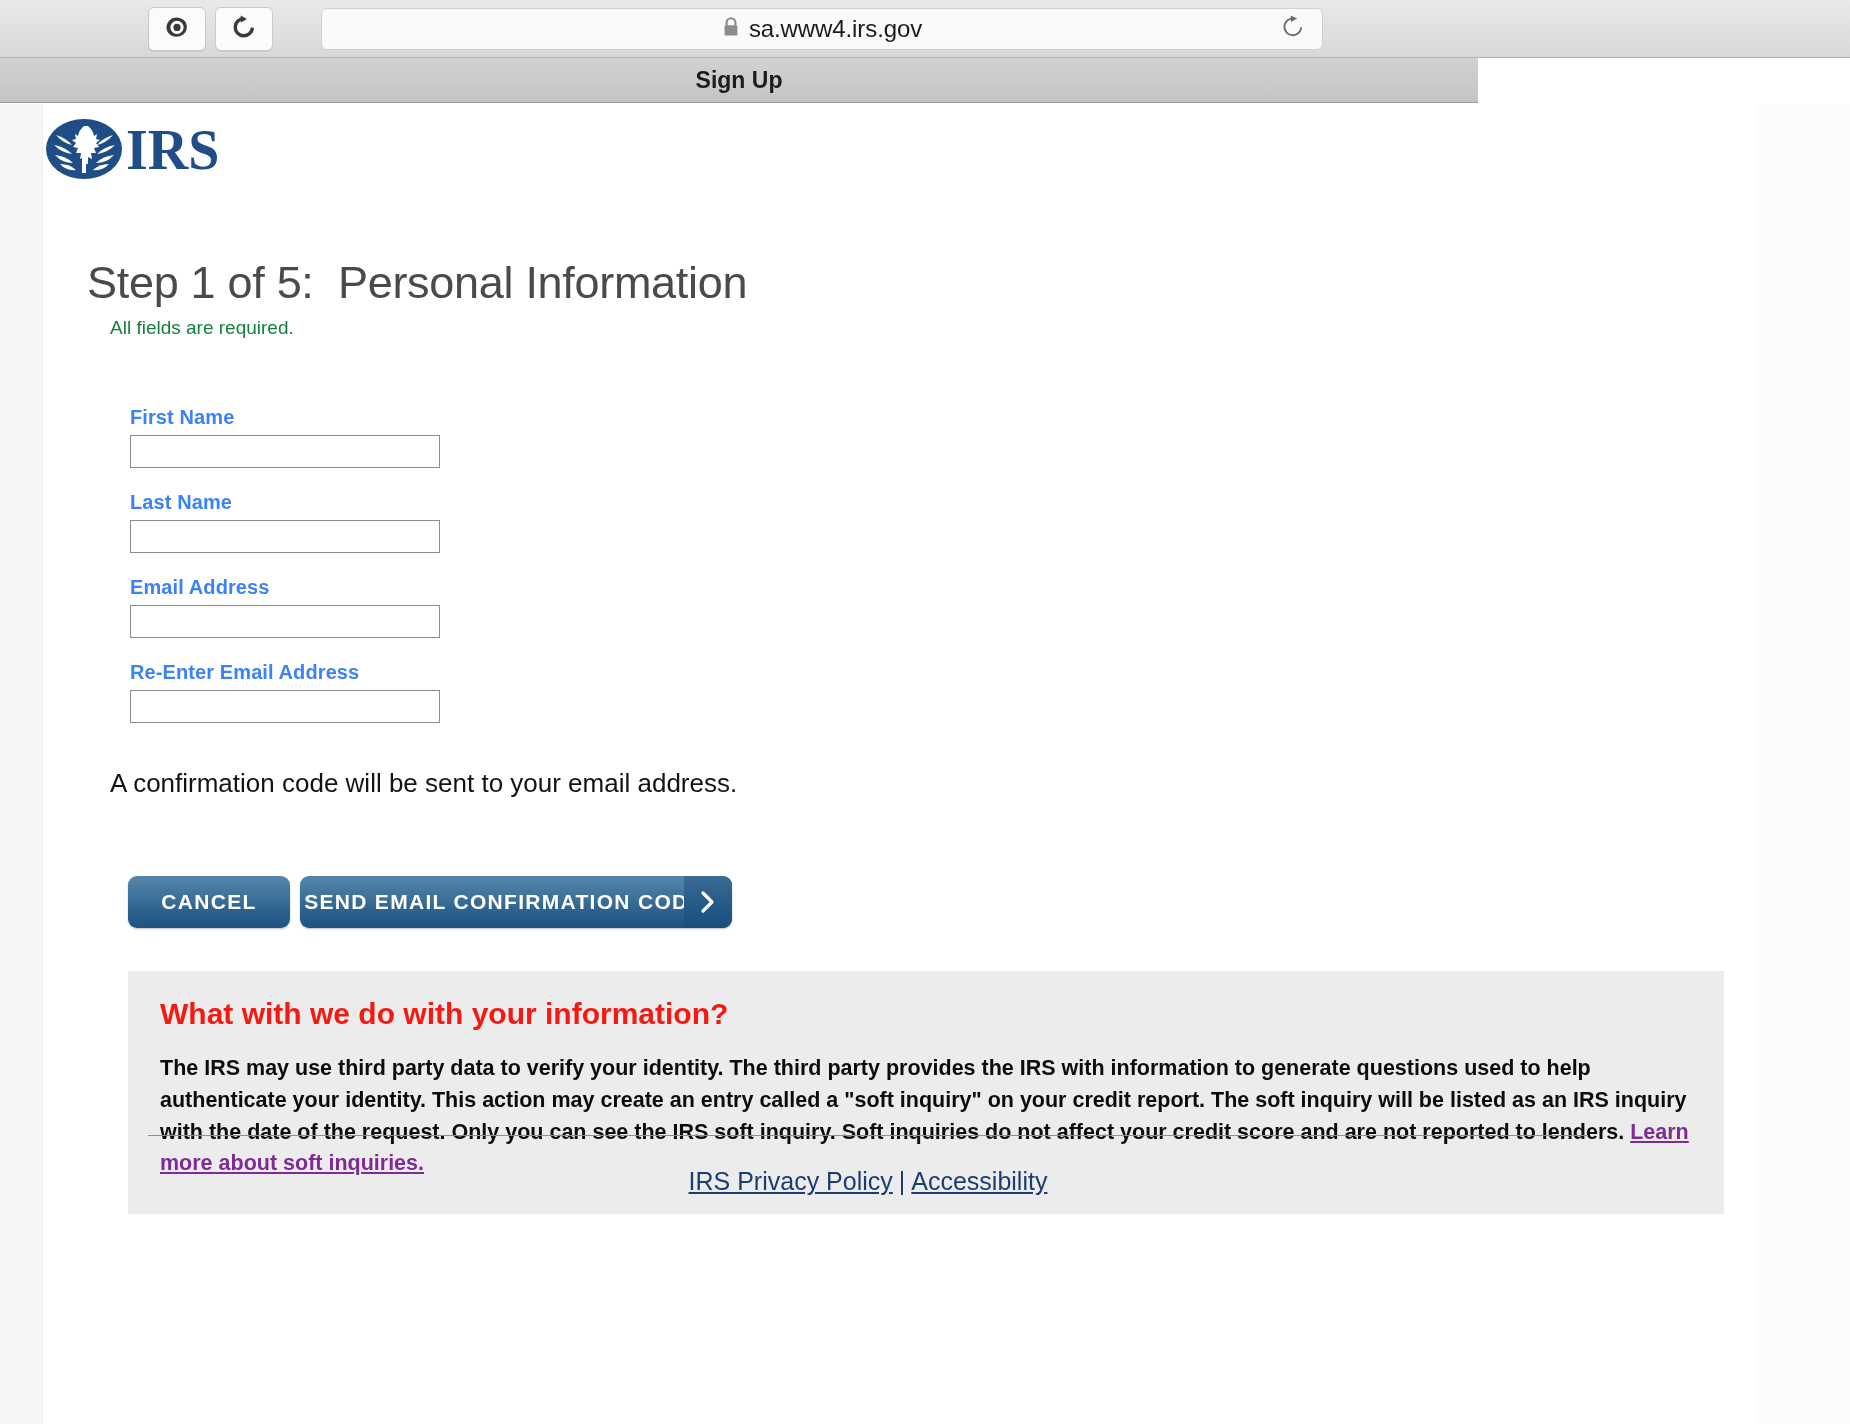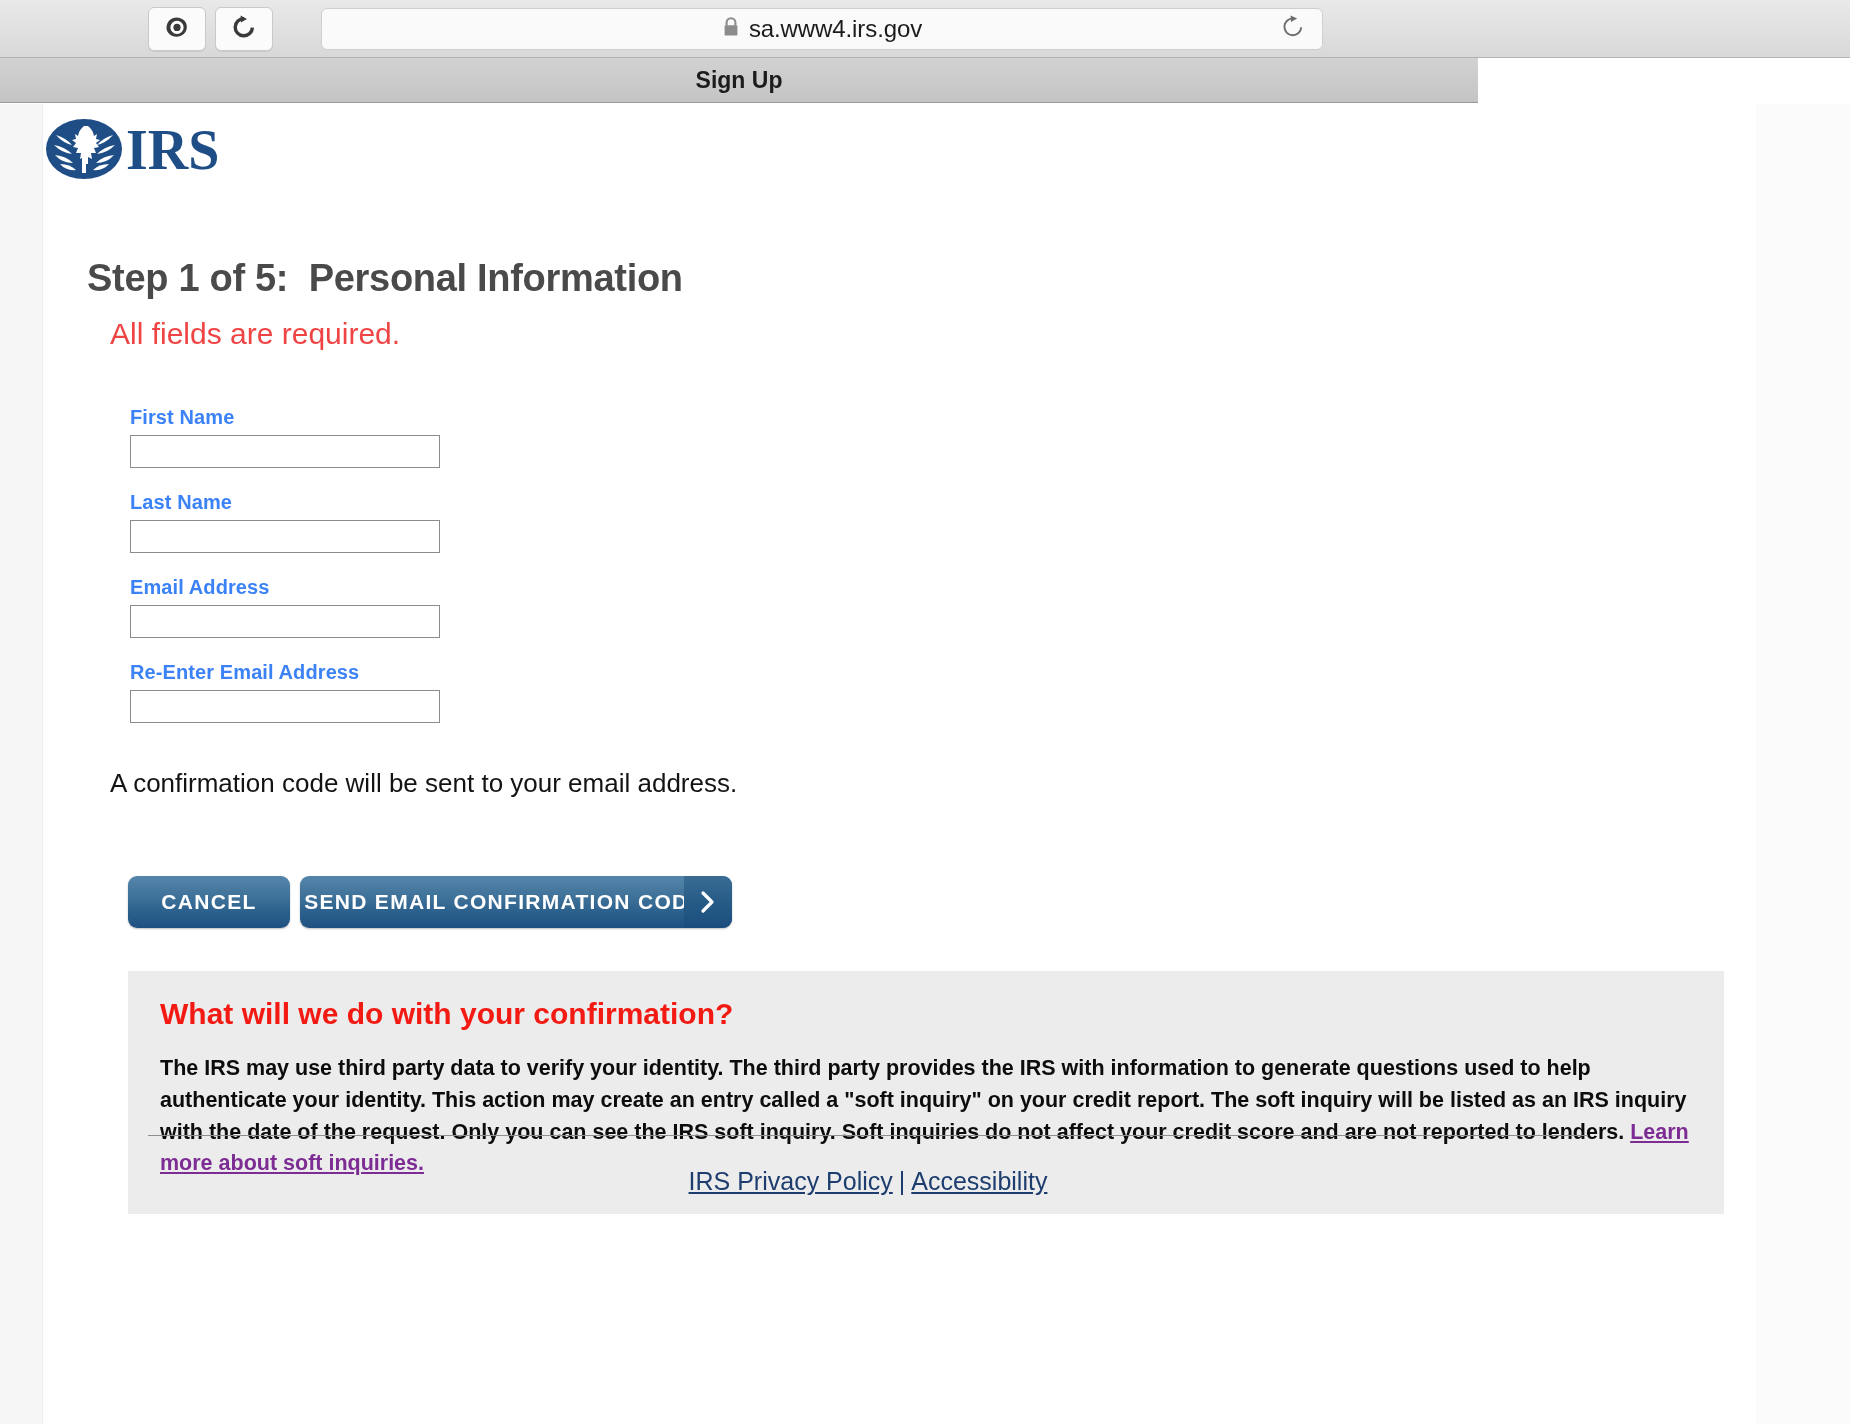--- a/index.html
+++ b/index.html
@@ -140,32 +140,32 @@
     display: flex;
     align-items: center;
     cursor: pointer;
   }
 
   
   .step-heading {
     position: absolute;
     left: 43px;
     top: 153px;
-    font-size: 38px;
-    font-weight: bold;
+    font-size: 45px;
+    font-weight: normal;
     color: #4a4a4a;
     letter-spacing: -0.3px;
     white-space: pre;
   }
   .all-required {
     position: absolute;
     left: 66px;
     top: 213px;
-    font-size: 30px;
-    color: #ef4444;
+    font-size: 19px;
+    color: #15803d;
   }
 
   
   .form-area {
     position: absolute;
     left: 86px;
     top: 302px;
     width: 700px;
   }
   .field-group { margin-bottom: 23px; }
@@ -421,21 +421,21 @@
         <span>SEND EMAIL CONFIRMATION CODE</span>
         <span class="chevron-box">
           <svg width="20" height="26" viewBox="0 0 20 26">
             <path d="M5 4 L14 13 L5 22" stroke="#ffffff" stroke-width="3.2" fill="none" stroke-linecap="round" stroke-linejoin="round"></path>
           </svg>
         </span>
       </button>
     </div>
 
     <div class="info-box">
-      <div class="info-title">What will we do with your confirmation?</div>
+      <div class="info-title">What with we do with your information?</div>
       <p class="info-body"><span>The IRS may use third party data to verify your identity. The third party provides the IRS with information to generate questions used to help authenticate your identity. This action may create an entry called a "soft inquiry" on your credit report. The soft inquiry will be listed as an IRS inquiry with the date of the request. Only you can see the IRS soft inquiry. Soft inquiries do not affect your credit score and are not reported to lenders. </span><a class="info-link">Learn more about soft inquiries.</a></p>
     </div>
 
     <div class="footer-rule"></div>
     <div class="footer-links">
       <a>IRS Privacy Policy</a><span class="footer-sep">|</span><a>Accessibility</a>
     </div>
 
   </div>
 </div>

